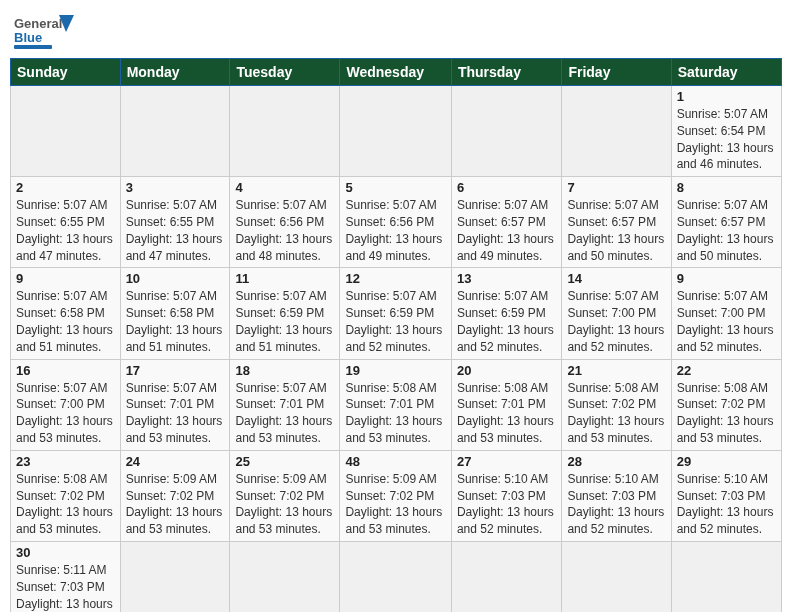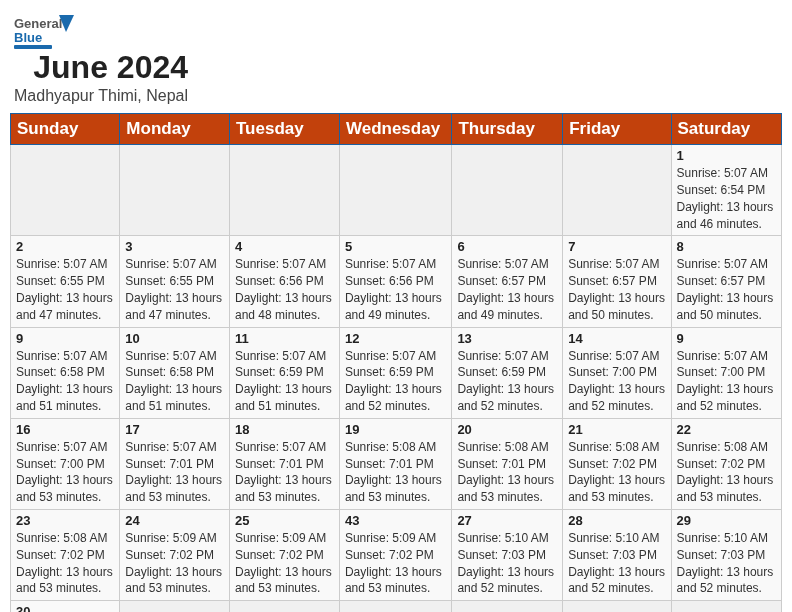--- a/index.html
+++ b/index.html
@@ -9,21 +9,20 @@
       width: 792px;
       min-height: 612px;
       padding: 10px;
     }
     .header-area {
       display: flex;
       justify-content: space-between;
       align-items: flex-start;
       margin-bottom: 8px;
       padding: 0 4px;
-      flex-direction: column;
     }
     .logo {
       display: flex;
       flex-direction: column;
       align-items: flex-start;
     }
     .logo-icon {
       display: flex;
       align-items: center;
       gap: 2px;
@@ -42,23 +41,23 @@
       color: #444;
       font-weight: normal;
       margin-top: 2px;
     }
     .calendar {
       width: 100%;
       border-collapse: collapse;
       border: 1px solid #ccc;
     }
     .calendar th {
-      background: #c2410c;
+      background: #14532d;
       color: #fff;
-      font-size: 17px;
+      font-size: 14px;
       font-weight: bold;
       padding: 5px 6px;
       text-align: left;
       border: 1px solid #1a5fa0;
     }
     .calendar td {
       vertical-align: top;
       border: 1px solid #ccc;
       padding: 3px 5px;
       background: #f9f9f9;
@@ -97,24 +96,20 @@
 
         <text x="0" y="18" font-family="Arial" font-size="13" font-weight="bold" fill="#555">General</text>
 
         <text x="0" y="32" font-family="Arial" font-size="13" font-weight="bold" fill="#1a6aad">Blue</text>
 
         <polygon points="45,5 60,5 52,22" fill="#1a6aad"></polygon>
 
         <rect x="0" y="35" width="38" height="4" fill="#1a6aad" rx="1"></rect>
       </svg>
     </div>
-  </div>
-  <div class="title-area">
-    <h1>June 2024</h1>
-    <h2>Madhyapur Thimi, Nepal</h2>
   </div>
 </div>
 
 <table class="calendar">
   <thead>
     <tr>
     <th>Sunday</th>
         <th>Monday</th>
         <th>Tuesday</th>
         <th>Wednesday</th>
@@ -233,21 +228,21 @@
         </td>
         <td>
           <span class="day-number">24</span>
           <div class="day-info">Sunrise: 5:09 AM<br>Sunset: 7:02 PM<br>Daylight: 13 hours and 53 minutes.</div>
         </td>
         <td>
           <span class="day-number">25</span>
           <div class="day-info">Sunrise: 5:09 AM<br>Sunset: 7:02 PM<br>Daylight: 13 hours and 53 minutes.</div>
         </td>
         <td>
-          <span class="day-number">43</span>
+          <span class="day-number">48</span>
           <div class="day-info">Sunrise: 5:09 AM<br>Sunset: 7:02 PM<br>Daylight: 13 hours and 53 minutes.</div>
         </td>
         <td>
           <span class="day-number">27</span>
           <div class="day-info">Sunrise: 5:10 AM<br>Sunset: 7:03 PM<br>Daylight: 13 hours and 52 minutes.</div>
         </td>
         <td>
           <span class="day-number">28</span>
           <div class="day-info">Sunrise: 5:10 AM<br>Sunset: 7:03 PM<br>Daylight: 13 hours and 52 minutes.</div>
         </td>

